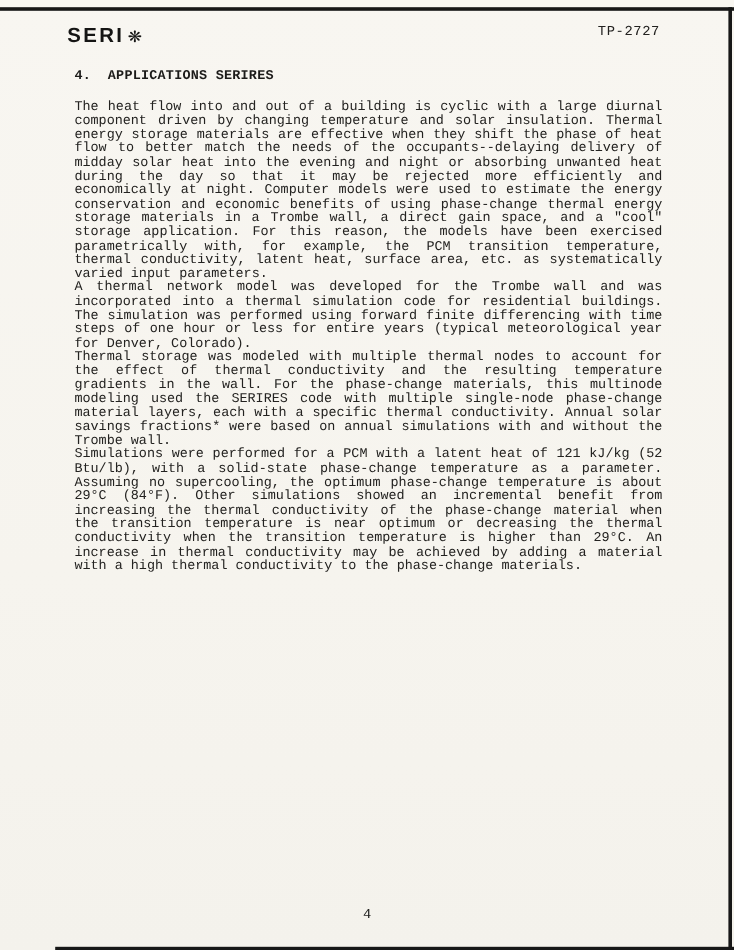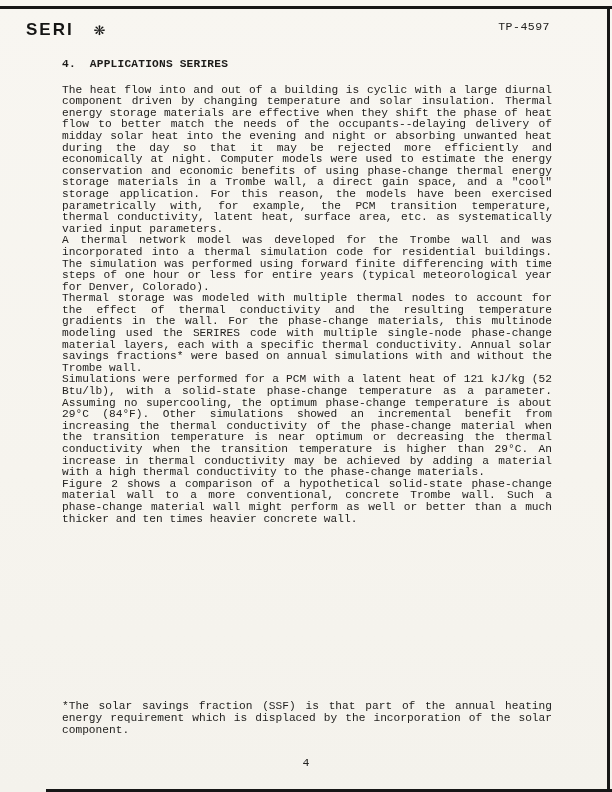--- a/index.html
+++ b/index.html
@@ -16,22 +16,22 @@
     overflow: hidden;
     color: #201f1c;
   }
   
   .scan-top    { position: absolute; left: 0; top: 6px; right: 0; height: 3px; background: #171717; }
   .scan-right  { position: absolute; top: 6px; right: 2px; bottom: 0; width: 3px; background: #171717; }
   .scan-bottom { position: absolute; left: 46px; right: 0; bottom: 0; height: 3px; background: #171717; }
 
   
   .logo {
-    position: absolute; left: 26px; top: 20px;
-    display: flex; align-items: center; gap: 20px;
+    position: absolute; left: 56px; top: 20px;
+    display: flex; align-items: center; gap: 3px;
   }
   .logo-text {
     font-family: "Liberation Sans", sans-serif;
     font-weight: 800; font-size: 17px; letter-spacing: 2px;
     color: #151514;
   }
   .logo-star { font-size: 19px; line-height: 1; color: #151514; }
   .report-number {
     position: absolute; top: 20px; right: 62px;
     font-size: 11.5px; letter-spacing: 0.5px; color: #232220;
@@ -75,36 +75,34 @@
 
   <div class="scan-top"></div>
   <div class="scan-right"></div>
   <div class="scan-bottom"></div>
 
   <div class="logo">
     <span class="logo-text">SERI</span>
     <span class="logo-star">❋</span>
   </div>
 
-  <div class="report-number">TP-4597</div>
+  <div class="report-number">TP-2727</div>
 
   <main class="content">
 
     <div class="section-heading">
       <span>4.</span>
       <span>APPLICATIONS SERIRES</span>
     </div>
 
     <p class="p-intro">The heat flow into and out of a building is cyclic with a large diurnal component driven by changing temperature and solar insulation.  Thermal energy storage materials are effective when they shift the phase of heat flow to better match the needs of the occupants--delaying delivery of midday solar heat into the evening and night or absorbing unwanted heat during the day so that it may be rejected more efficiently and economically at night.  Computer models were used to estimate the energy conservation and economic benefits of using phase-change thermal energy storage materials in a Trombe wall, a direct gain space, and a "cool" storage application.  For this reason, the models have been exercised parametrically with, for example, the PCM transition temperature, thermal conductivity, latent heat, surface area, etc. as systematically varied input parameters.</p>
 
 
     <p class="p-t0">A thermal network model was developed for the Trombe wall and was incorporated into a thermal simulation code for residential buildings.  The simulation was performed using forward finite differencing with time steps of one hour or less for entire years (typical meteorological year for Denver, Colorado).</p>
     <p class="p-t1">Thermal storage was modeled with multiple thermal nodes to account for the effect of thermal conductivity and the resulting temperature gradients in the wall.  For the phase-change materials, this multinode modeling used the SERIRES code with multiple single-node phase-change material layers, each with a specific thermal conductivity.  Annual solar savings fractions* were based on annual simulations with and without the Trombe wall.</p>
     <p class="p-t2">Simulations were performed for a PCM with a latent heat of 121 kJ/kg (52 Btu/lb), with a solid-state phase-change temperature as a parameter.  Assuming no supercooling, the optimum phase-change temperature is about 29°C (84°F).  Other simulations showed an incremental benefit from increasing the thermal conductivity of the phase-change material when the transition temperature is near optimum or decreasing the thermal conductivity when the transition temperature is higher than 29°C.  An increase in thermal conductivity may be achieved by adding a material with a high thermal conductivity to the phase-change materials.</p>
-    <p class="p-t3">Figure 2 shows a comparison of a hypothetical solid-state phase-change material wall to a more conventional, concrete Trombe wall.  Such a phase-change material wall might perform as well or better than a much thicker and ten times heavier concrete wall.</p>
 
   </main>
 
-  <div class="footnote">*The solar savings fraction (SSF) is that part of the annual heating energy requirement which is displaced by the incorporation of the solar component.</div>
 
   <div class="page-number">4</div>
 
 </div>
 
 </body></html>

